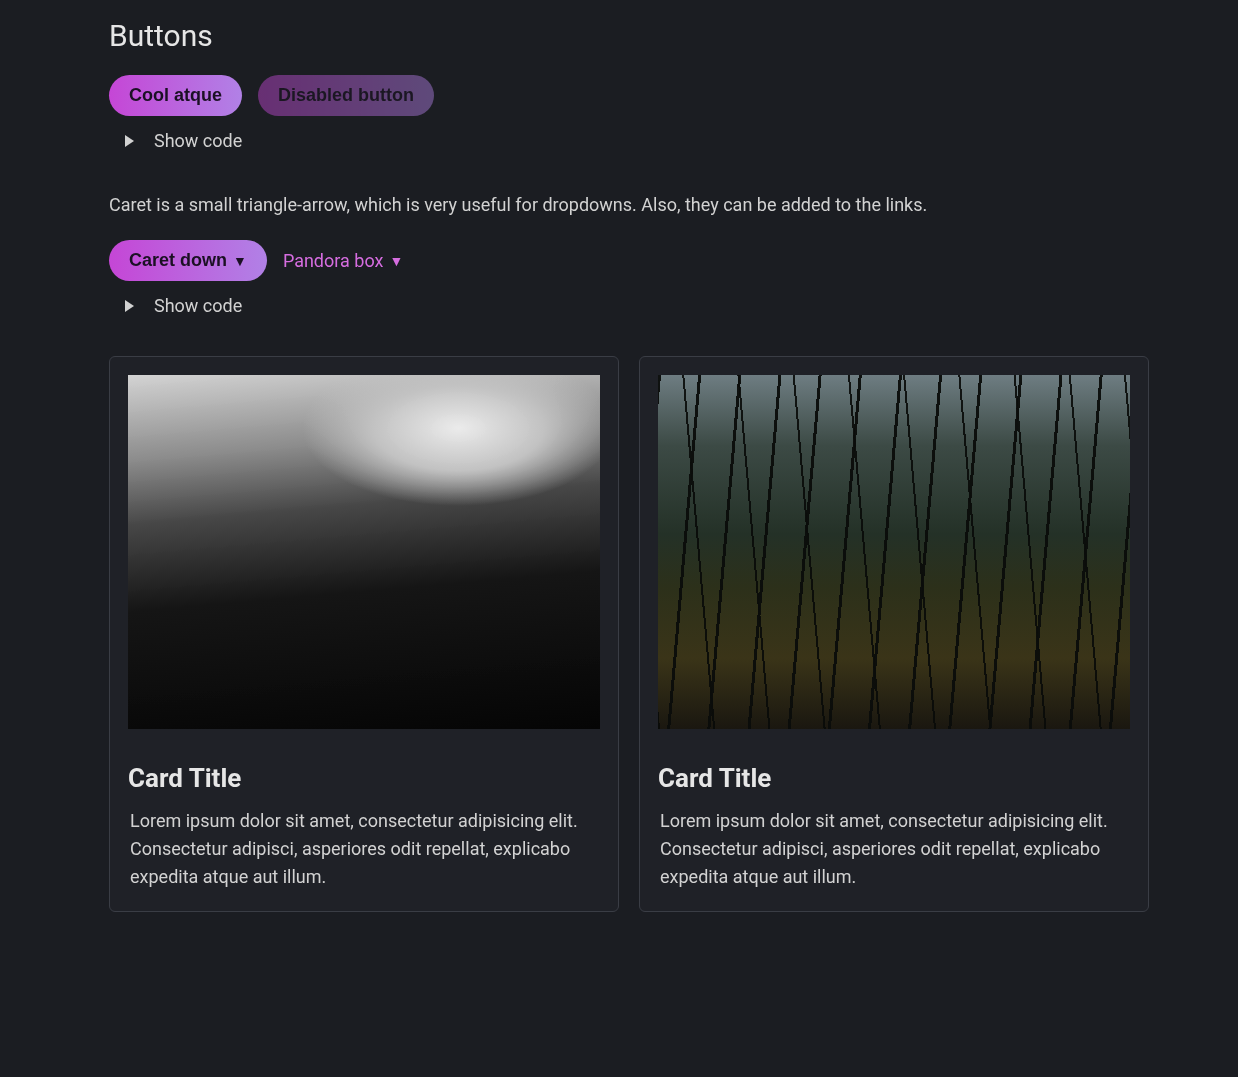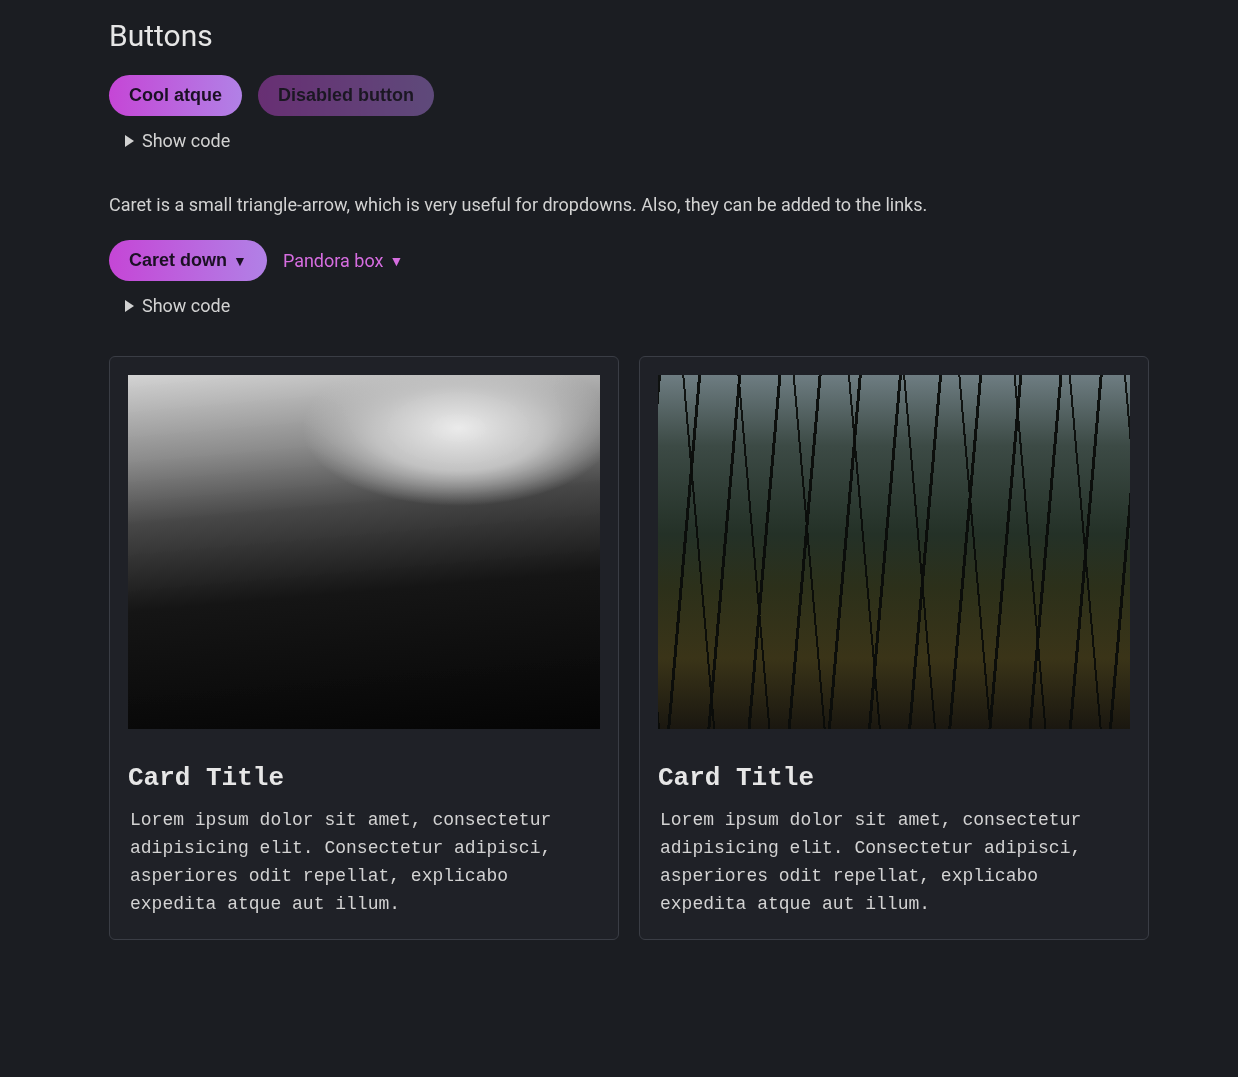--- a/index.html
+++ b/index.html
@@ -21,30 +21,30 @@
     border:none;border-radius:999px;
     padding:10px 20px;
     font-size:18px;font-weight:700;color:#1b1024;
     background:linear-gradient(90deg,var(--accent1),var(--accent2));
     cursor:pointer;
   }
   .btn.disabled{opacity:0.45;cursor:not-allowed;}
   .link{color:var(--link);font-size:18px;text-decoration:none;cursor:pointer;display:inline-flex;align-items:center;gap:6px;}
   details.code{margin:14px 0 40px 16px;}
   details.code summary{
-    list-style:none;cursor:pointer;display:flex;align-items:center;gap:8px;
+    list-style:none;cursor:pointer;display:flex;align-items:center;gap:20px;
     font-size:18px;color:var(--muted);
   }
   details.code summary::-webkit-details-marker{display:none;}
   .tri-right{display:inline-block;width:0;height:0;border-top:6px solid transparent;border-bottom:6px solid transparent;border-left:9px solid var(--muted);}
   .caret-down{font-size:14px;line-height:1;}
   .caret-up{font-size:14px;line-height:1;}
   p.desc{font-size:18px;line-height:1.5;color:var(--muted);margin:0 0 22px 0;}
 
-  .cards-grid{display:grid;grid-template-columns:1fr 1fr;gap:20px;font-family:Liberation Mono, monospace;}
+  .cards-grid{display:grid;grid-template-columns:1fr 1fr;gap:20px;}
   .card{border:1px solid var(--border);border-radius:6px;background:var(--card-bg);padding:18px;}
   .card-img{width:100%;aspect-ratio:4/3;display:block;margin-bottom:34px;}
   .card h3{font-size:26px;font-weight:700;margin:0 0 14px 0;color:var(--fg);}
   .card p{font-size:18px;line-height:1.55;color:var(--muted);margin:2px;}
 
   
   .img-mountain{
     background:
       radial-gradient(ellipse 60% 40% at 70% 15%, #e6e6e6 0%, #bfbfbf 30%, transparent 55%),
       linear-gradient(175deg,#cfcfcf 0%, #8a8a8a 22%, #4a4a4a 38%, #1a1a1a 60%, #0b0b0b 100%);

